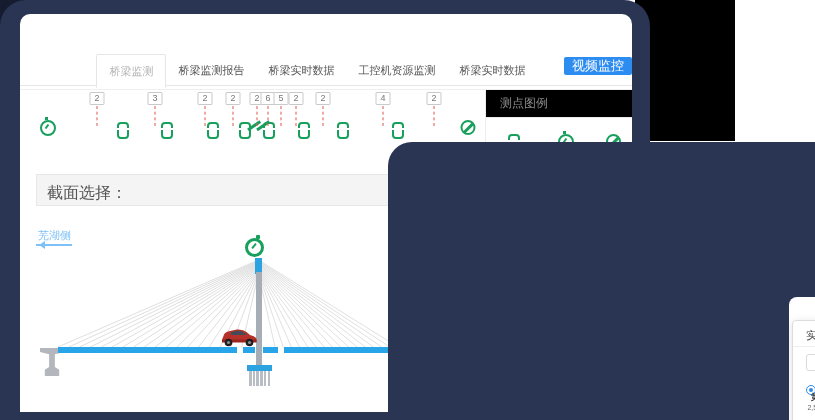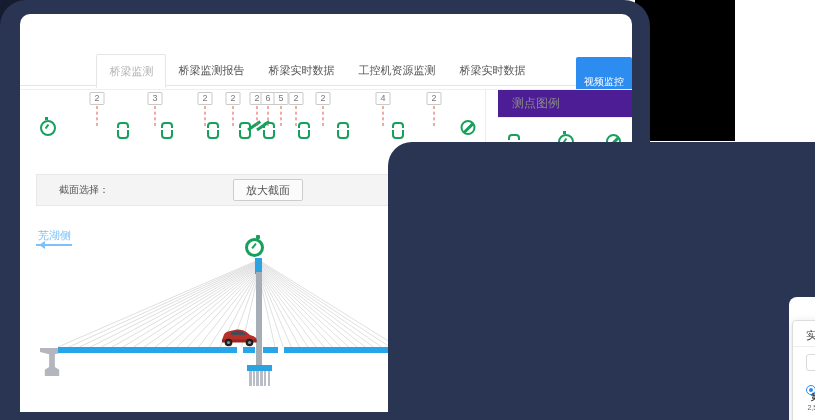--- a/index.html
+++ b/index.html
@@ -10,44 +10,44 @@
   #corner-dark{left:0;top:0;width:60px;height:60px;background:#151c30;}
   #black-panel{left:635px;top:0;width:100px;height:141px;background:#000;}
 
   
   #back-frame{left:0;top:0;width:650px;height:420px;background:#2a3453;border-radius:26px 26px 0 0;}
   #back-page{left:20px;top:14px;width:612px;height:398px;background:#fff;border-radius:10px 10px 0 0;overflow:hidden;}
   #bw-title{left:74px;top:10px;font-size:16px;font-weight:bold;color:#333;letter-spacing:1px;}
   #bw-tabbar{left:0;top:40px;width:612px;height:31px;border-bottom:1px solid #e6e6e6;}
   .bw-tab{display:inline-block;font-size:11px;color:#555;padding:9px 12px 8px 12px;vertical-align:top;cursor:pointer;}
   .bw-tab.active{border:1px solid #e6e6e6;border-bottom:1px solid #fff;background:#fff;color:#b5b5b5;margin-bottom:-1px;border-radius:2px 2px 0 0;}
-  #bw-video-btn{right:0px;top:3px;background:#2d8cf0;color:#fff;font-size:10px;padding:18px 8px;border-radius:2px;cursor:pointer;position:absolute;}
+  #bw-video-btn{right:0px;top:3px;background:#2d8cf0;color:#fff;font-size:13px;padding:0 8px;border-radius:2px;cursor:pointer;position:absolute;}
 
   
   #sensor-row{left:0;top:76px;width:480px;height:66px;}
   .s-item{position:absolute;transform:translateX(-50%);}
   .badge{top:2px;min-width:9px;height:11px;border:1px solid #c9c9c9;background:#fff;color:#777;font-size:9px;line-height:11px;text-align:center;padding:0 2px;border-radius:1px;}
   .dash{top:16px;height:20px;width:0;border-left:1px dashed #e2564f;}
   .icon-link{top:32px;width:8px;height:13px;border:2px solid #17a05c;border-radius:4px;}
   .icon-link::after{content:'';position:absolute;left:-2px;right:-2px;top:4px;height:2px;background:#fff;}
   .icon-gauge{top:30px;width:12px;height:12px;border:2.5px solid #17a05c;border-radius:50%;}
   .icon-gauge::before{content:'';position:absolute;left:3px;top:-5px;width:3px;height:3px;background:#17a05c;}
   .icon-gauge::after{content:'';position:absolute;left:4px;top:2px;width:2px;height:5px;background:#17a05c;transform:rotate(35deg);}
   .icon-ban{top:30px;width:11px;height:11px;border:2.5px solid #17a05c;border-radius:50%;}
   .icon-ban::after{content:'';position:absolute;left:-1px;top:4.5px;width:13px;height:2.5px;background:#17a05c;transform:rotate(-45deg);}
   .arm{position:absolute;width:2.5px;height:15px;background:#17a05c;top:28px;}
 
   #bw-divider{left:0;top:75px;width:612px;height:0;border-top:1px solid #efefef;}
   #bw-right-panel{left:465px;top:76px;width:147px;height:322px;border-left:1px solid #ececec;}
-  #bw-panel-head{left:12px;top:0;width:147px;height:27px;background:#4c1d95;border-bottom:1px solid #ececec;line-height:27px;font-size:12px;color:#8a8a8a;text-indent:14px;}
+  #bw-panel-head{left:0;top:0;width:147px;height:27px;background:#000000;border-bottom:1px solid #ececec;line-height:27px;font-size:12px;color:#8a8a8a;text-indent:14px;}
   .panel-icon{position:absolute;top:44px;}
 
   
   #section-bar{left:16px;top:160px;width:352px;height:30px;background:#f4f4f4;border:1px solid #e8e8e8;}
-  #section-label{left:22px;top:8px;font-size:10px;color:#555;}
+  #section-label{left:10px;top:8px;font-size:16px;color:#555;}
   #section-dropdown{left:78px;top:4px;width:96px;height:20px;background:#fff;border:1px solid #ccc;font-size:11px;color:#555;line-height:20px;text-indent:10px;cursor:pointer;}
   #dropdown-caret{position:absolute;right:6px;top:0px;font-size:8px;color:#666;line-height:20px;}
   #zoom-section-btn{left:196px;top:4px;height:20px;background:#fbfbfb;border:1px solid #ccc;font-size:11px;color:#555;line-height:20px;padding:0 12px;cursor:pointer;border-radius:2px;}
 
   
   #bridge{left:0;top:196px;width:612px;height:202px;overflow:hidden;}
   #dir-label{left:18px;top:18px;font-size:11px;color:#7fc1f7;}
   #dir-arrow{left:16px;top:34px;width:36px;height:2px;background:#7fc1f7;}
   #dir-arrow::before{content:'';position:absolute;left:-1px;top:-3px;border:4px solid transparent;border-right:6px solid #7fc1f7;}
   #cables{left:0;top:0;}
@@ -141,21 +141,20 @@
 
       <div id="bw-right-panel" class="abs">
         <div id="bw-panel-head" class="abs">测点图例</div>
         <span class="panel-icon icon-link" style="left:22px;"></span>
         <span class="panel-icon icon-gauge" style="left:72px;"></span>
         <span class="panel-icon icon-ban" style="left:120px;"></span>
       </div>
 
       <div id="section-bar" class="abs">
         <span id="section-label" class="abs">截面选择：</span>
-        <span id="zoom-section-btn" class="abs">放大截面</span>
       </div>
 
       <div id="bridge" class="abs">
         <div id="dir-label" class="abs">芜湖侧</div>
         <div id="dir-arrow" class="abs"></div>
         <svg id="cables" class="abs" width="612" height="202">
             <line x1="238.5" y1="50" x2="38" y2="137" stroke="#d6d6d6" stroke-width="0.8"></line>
             <line x1="238.5" y1="50.8" x2="48.8" y2="137" stroke="#d6d6d6" stroke-width="0.8"></line>
             <line x1="238.5" y1="51.6" x2="59.6" y2="137" stroke="#d6d6d6" stroke-width="0.8"></line>
             <line x1="238.5" y1="52.4" x2="70.4" y2="137" stroke="#d6d6d6" stroke-width="0.8"></line>

